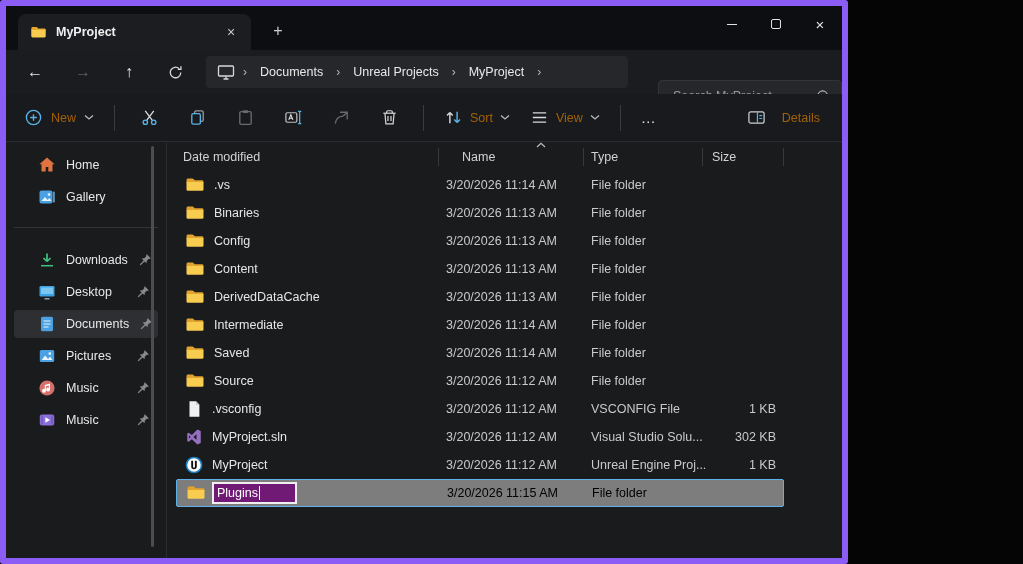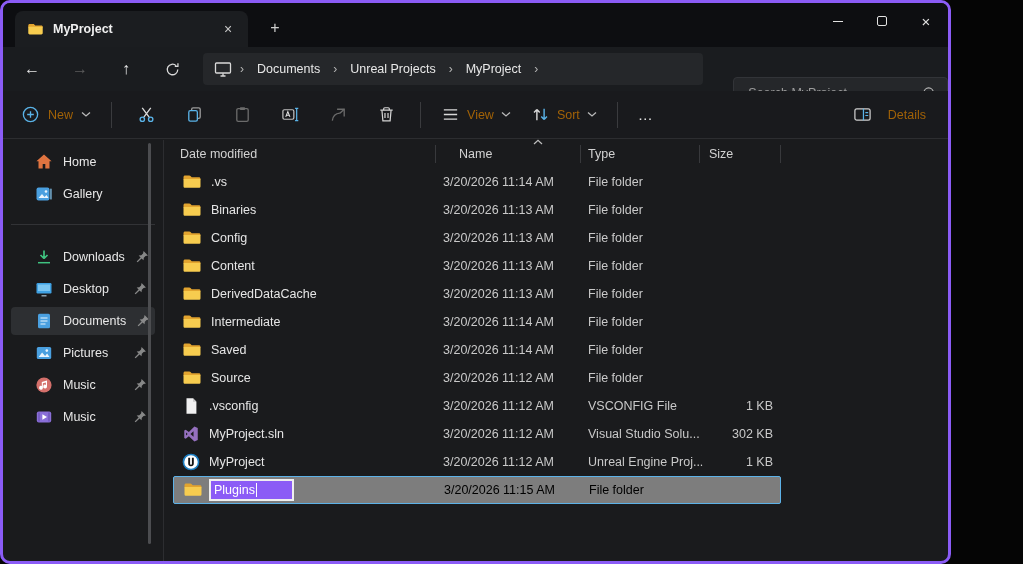--- a/index.html
+++ b/index.html
@@ -1,17 +1,17 @@
 <!DOCTYPE html>
 <html><head>
 <meta charset="utf-8">
 <style>
   * { margin:0; padding:0; box-sizing:border-box; }
   html,body { background:#050505; font-family:"Liberation Sans","DejaVu Sans",sans-serif; }
-  .window{ position:relative; width:951px; height:564px; background:#1a1b1d; border-radius:10px; overflow:hidden; border:3px solid #8b5cf6; color:#e6e6e6; font-size:12.5px;}
+  .window{ position:relative; width:848px; height:564px; background:#1a1b1d; border-radius:3px; overflow:hidden; border:6px solid #8b5cf6; color:#e6e6e6; font-size:12.5px;}
 
   
   .titlebar{ position:absolute; left:0; top:0; width:100%; height:44px; background:#0d0e11;}
   .tab{ position:absolute; left:12px; top:8px; width:233px; height:36px; background:#1b1d20; border-radius:8px 8px 0 0; display:flex; align-items:center; padding:0 8px 0 12px;}
   .tab .tab-title{ font-weight:bold; margin-left:9px; flex:1; color:#f0f0f0;}
   .tab-close{ width:24px; height:24px; display:flex; align-items:center; justify-content:center; color:#c9c9c9; font-size:14px; border-radius:4px; cursor:default;}
   .newtab{ position:absolute; left:258px; top:12px; width:28px; height:26px; display:flex; align-items:center; justify-content:center; color:#cfcfcf; font-size:16px;}
   .win-controls{ position:absolute; right:0; top:0; height:36px; display:flex;}
   .win-btn{ width:44px; height:36px; display:flex; align-items:center; justify-content:center; color:#e2e2e2;}
   .min-glyph{ width:10px; height:1px; background:#e2e2e2;}
@@ -62,21 +62,21 @@
   .col-size{ padding-left:9px;}
   .sort-caret{ position:absolute; left:97px; top:-1px;}
 
   .rows{ margin-left:9px; width:608px;}
   .frow{ height:28px; display:grid; grid-template-columns:263px 145px 119px 81px; align-items:center; border-radius:2px;}
   .cell-name{ display:flex; align-items:center; gap:9px; padding-left:9px; color:#e6e6e6; white-space:nowrap; overflow:hidden;}
   .cell-date,.cell-type{ padding-left:7px; color:#c9c9c9; white-space:nowrap;}
   .cell-size{ text-align:right; padding-right:8px; color:#c9c9c9; white-space:nowrap;}
   .frow.editing{ background:#7d7d7d; border:1px solid #5db2e8;}
   .frow.editing .cell-date,.frow.editing .cell-type{ color:#000000;}
-  .rename-box{ display:inline-flex; align-items:center; height:22px; background:#8b5cf6; border:2px solid #efefef; padding:0 3px; margin-left:-3px;}
+  .rename-box{ display:inline-flex; align-items:center; height:22px; background:#701a75; border:2px solid #efefef; padding:0 3px; margin-left:-3px;}
   .rename-text{ color:#ffffff;}
   .rename-caret{ width:1px; height:14px; background:#ffffff; margin-left:1px;}
   .rename-pad{ width:32px;}
 </style>
 </head>
 <body>
 
 <div class="window">
 
   <div class="titlebar">
@@ -204,41 +204,41 @@
           <svg width="19" height="19" viewBox="0 0 20 20" fill="none" stroke="#d4d4d4" stroke-width="1.3">
             <path d="M3.5 5.5h13"></path>
             <path d="M7 5.5V4.1c0-.7.5-1.2 1.2-1.2h3.6c.7 0 1.2.5 1.2 1.2v1.4"></path>
             <path d="M5.2 5.5l1 11.2h7.6l1-11.2"></path>
             <path d="M8.4 8.5v5.2M11.6 8.5v5.2"></path>
           </svg>
         </span>
       </div>
     <div class="tb-sep"></div>
     <div class="tb-group">
-      <span class="ic" id="view-ic">
-          <svg width="19" height="19" viewBox="0 0 20 20" stroke="#d9d9d9" stroke-width="1.4">
-            <path d="M3 5.2h14M3 10h14M3 14.8h14"></path>
-          </svg>
-        </span>
-      <span class="tb-label">View</span>
-      <span class="ic" id="view-chev">
-          <svg width="10" height="7" viewBox="0 0 10 7" fill="none" stroke="#b9b9b9" stroke-width="1.3">
-            <path d="M1 1.5l4 3.5 4-3.5"></path>
-          </svg>
-        </span>
-    </div>
-    <div class="tb-group">
       <span class="ic" id="sort-ic">
           <svg width="19" height="19" viewBox="0 0 20 20" fill="none" stroke-width="1.5">
             <path stroke="#d9d9d9" d="M6.2 16V4.8M6.2 4.8L3.2 7.8M6.2 4.8l3 3"></path>
             <path stroke="#5ab3e8" d="M13.8 4v11.2m0 0l-3-3m3 3l3-3"></path>
           </svg>
         </span>
       <span class="tb-label">Sort</span>
       <span class="ic" id="sort-chev">
+          <svg width="10" height="7" viewBox="0 0 10 7" fill="none" stroke="#b9b9b9" stroke-width="1.3">
+            <path d="M1 1.5l4 3.5 4-3.5"></path>
+          </svg>
+        </span>
+    </div>
+    <div class="tb-group">
+      <span class="ic" id="view-ic">
+          <svg width="19" height="19" viewBox="0 0 20 20" stroke="#d9d9d9" stroke-width="1.4">
+            <path d="M3 5.2h14M3 10h14M3 14.8h14"></path>
+          </svg>
+        </span>
+      <span class="tb-label">View</span>
+      <span class="ic" id="view-chev">
           <svg width="10" height="7" viewBox="0 0 10 7" fill="none" stroke="#b9b9b9" stroke-width="1.3">
             <path d="M1 1.5l4 3.5 4-3.5"></path>
           </svg>
         </span>
     </div>
     <div class="tb-sep"></div>
     <div class="tb-more">…</div>
     <div class="tb-spacer"></div>
     <div class="tb-details">
       <span class="ic" id="details-ic">

